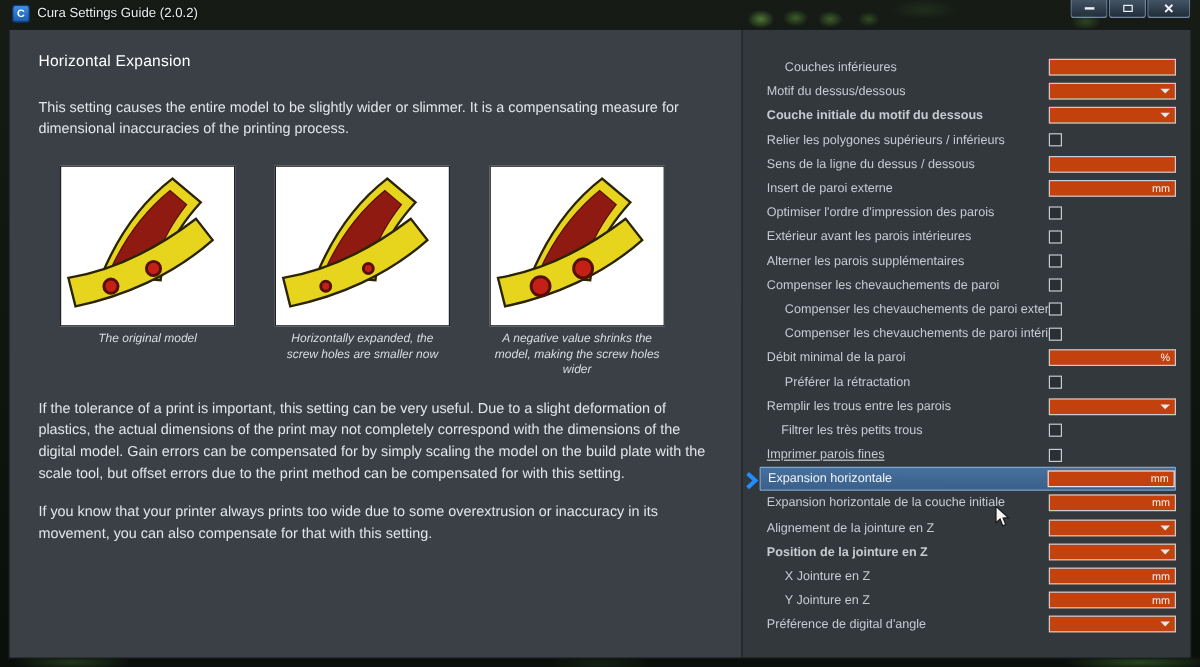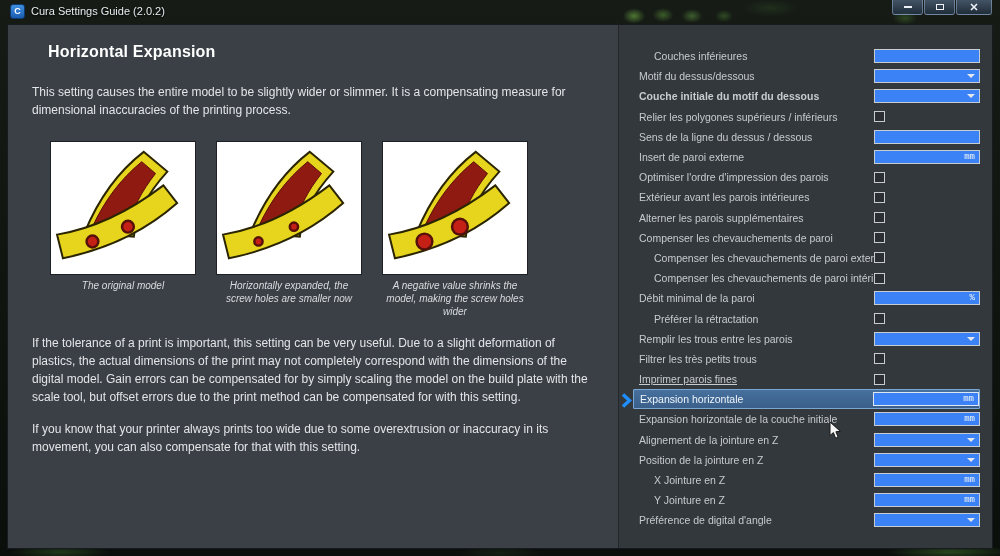--- a/index.html
+++ b/index.html
@@ -45,24 +45,24 @@
   
   .content{
     position:absolute;top:25px;left:8px;right:8px;bottom:8px;
     display:flex;box-shadow:0 0 0 1px #171b1f;
   }
   
   .article{
     width:610px;box-sizing:border-box;background:#3b4046;color:#e6e8ea;
     padding:16px 22px 0 24px;overflow:hidden;
   }
-  .article h1{font-size:16px;font-weight:bold;color:#ffffff;margin:2px 16px 22px;letter-spacing:.2px}
+  .article h1{font-size:13px;font-weight:normal;color:#ffffff;margin:2px 0 22px;letter-spacing:.2px}
   .article p{font-size:12px;line-height:1.5;margin:0 0 14px;color:#e3e5e8}
   .article p.intro{margin-bottom:22px}
-  .figrow{display:flex;gap:20px;padding-left:18px;margin:0 0 16px}
+  .figrow{display:flex;gap:33px;padding-left:18px;margin:0 0 16px}
   figure{margin:0;width:146px;text-align:center}
   .fig-img{width:146px;height:134px;background:#ffffff;border:1px solid #1d2024;box-sizing:border-box}
   figcaption{font-style:italic;font-size:10px;color:#d9dcdf;margin-top:4px;line-height:1.3}
   
   .settings{
     flex:1;box-sizing:border-box;background:#33383d;border-left:1px solid #23272b;
     padding:10px 12px 0 14px;position:relative;overflow:hidden;
   }
   .search{
     width:100%;height:18px;box-sizing:border-box;display:block;
@@ -72,22 +72,22 @@
   .search::placeholder{color:#a9aeb3}
   .rows{margin-top:11px}
   .srow{display:flex;align-items:center;height:20.2px;position:relative;box-sizing:border-box}
   .slabel{
     flex:1;font-size:10.5px;color:#c6cbd0;white-space:nowrap;overflow:hidden;
     padding-right:6px;
   }
   .cell{width:106px;flex:0 0 106px;display:flex;align-items:center}
   .checkbox{width:11px;height:11px;box-sizing:border-box;border:1px solid #c6ccd2;background:#2b2f33}
   .field{
-    width:106px;height:14px;box-sizing:border-box;border:1px solid #c6ccd2;background:#3b82f6;
-    display:flex;align-items:center;justify-content:flex-end;padding:0 4px;font-family:Liberation Mono, monospace;
+    width:106px;height:14px;box-sizing:border-box;border:1px solid #c6ccd2;background:#c2410c;
+    display:flex;align-items:center;justify-content:flex-end;padding:0 4px;
   }
   .unit{font-size:9px;color:#f2f4f6}
   .chev{width:0;height:0;border-left:4px solid transparent;border-right:4px solid transparent;
         border-top:4px solid #e4e8ec;margin-left:auto}
   .srow.hl{
     background:linear-gradient(180deg,#47709d,#3a5f8a);
     border:1px solid #7aa7d4;border-radius:1px;
   }
   .srow.hl .slabel{color:#eef4fa}
   .srow.hl .field{border-color:#dde8f3}
@@ -257,21 +257,21 @@
         </div>
         <div class="srow">
           <span class="slabel" style="padding-left: 6px;">Remplir les trous entre les parois</span>
           <span class="cell">
             <span class="field">
               <span class="chev"></span>
             </span>
           </span>
         </div>
         <div class="srow">
-          <span class="slabel" style="padding-left: 6px;">Filtrer les très petits trous</span>
+          <span class="slabel" style="padding-left: 6px; margin-left: 12px;">Filtrer les très petits trous</span>
           <span class="cell">
             <span class="checkbox"></span>
           </span>
         </div>
         <div class="srow">
           <span class="slabel" style="padding-left: 6px; text-decoration: underline;">Imprimer parois fines</span>
           <span class="cell">
             <span class="checkbox"></span>
           </span>
         </div>
@@ -296,21 +296,21 @@
         </div>
         <div class="srow">
           <span class="slabel" style="padding-left: 6px;">Alignement de la jointure en Z</span>
           <span class="cell">
             <span class="field">
               <span class="chev"></span>
             </span>
           </span>
         </div>
         <div class="srow">
-          <span class="slabel" style="padding-left: 6px;">Position de la jointure en Z</span>
+          <span class="slabel" style="padding-left: 6px; font-weight: bold;">Position de la jointure en Z</span>
           <span class="cell">
             <span class="field">
               <span class="chev"></span>
             </span>
           </span>
         </div>
         <div class="srow">
           <span class="slabel" style="padding-left: 21px;">X Jointure en Z</span>
           <span class="cell">
             <span class="field">

